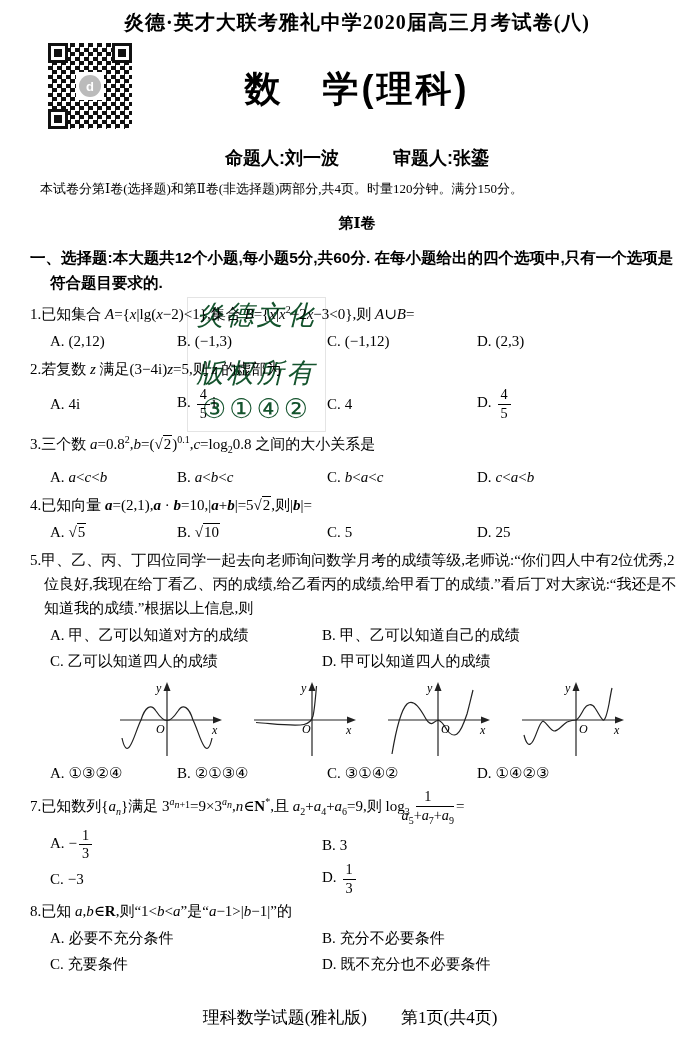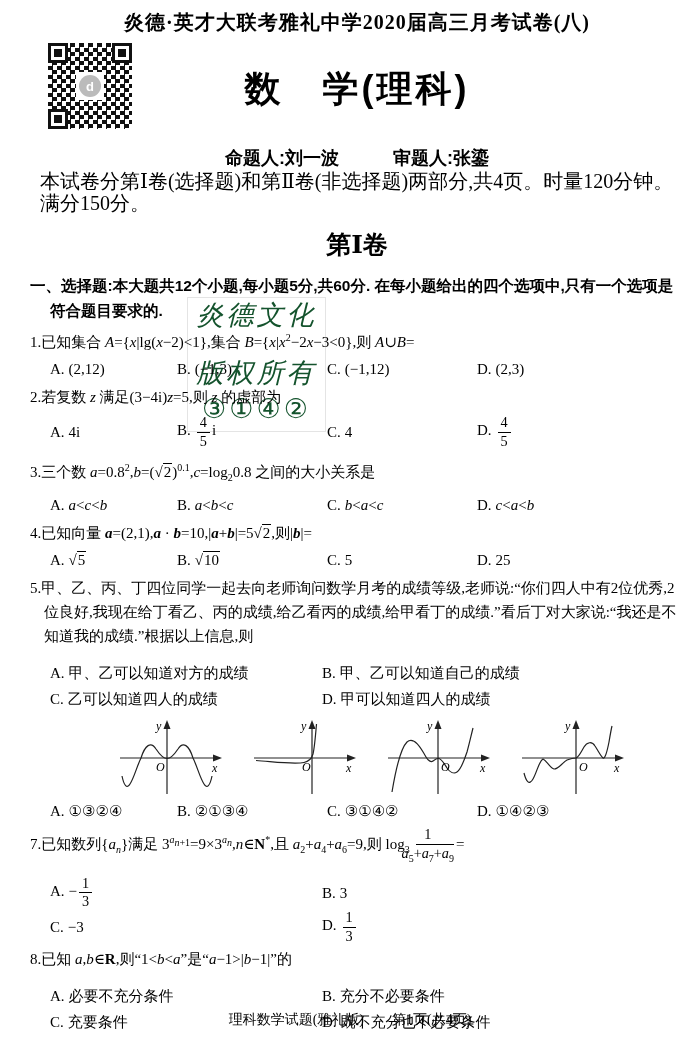--- a/index.html
+++ b/index.html
@@ -5,33 +5,33 @@
   html,body{margin:0;padding:0;background:#888;}
   .page{position:relative;width:700px;height:1051px;background:#fff;margin:0 auto;
         font-family:"Liberation Serif","DejaVu Serif",serif;font-size:15px;color:#000;overflow:hidden;}
   .content{position:relative;z-index:1;padding:8px 16px 0 30px;}
 
   .series{text-align:center;font-weight:bold;font-size:20px;letter-spacing:1px;line-height:28px;}
   .main-title{text-align:center;font-size:36px;font-weight:bold;letter-spacing:3px;margin-top:29px;
               font-family:"Liberation Sans","DejaVu Sans",sans-serif;}
   .authors{text-align:center;font-weight:bold;font-size:18px;margin-top:32px;
            font-family:"Liberation Sans","DejaVu Sans",sans-serif;}
-  .intro{margin-top:0;font-size:20px;line-height:22px;padding-left:10px;}
-  .part-title{text-align:center;font-size:25px;margin-top:14px;font-weight:bold;}
+  .intro{margin-top:8px;font-size:13px;line-height:22px;padding-left:10px;}
+  .part-title{text-align:center;font-size:15px;margin-top:14px;font-weight:bold;}
 
   .section-head{margin-top:12px;font-weight:bold;font-size:15.5px;line-height:25px;
                 font-family:"Liberation Sans","DejaVu Sans",sans-serif;
                 padding-left:20px;text-indent:-20px;}
 
   .q{margin-top:2px;}
   .stem{line-height:24px;padding-left:14px;text-indent:-14px;margin-top:3px;}
   .opt-row4{display:grid;grid-template-columns:127px 150px 150px 1fr;padding-left:20px;
             line-height:26px;align-items:center;margin-top:2px;}
   .opt-grid2{display:grid;grid-template-columns:272px 1fr;padding-left:20px;
-             line-height:26px;align-items:center;margin-top:12px;}
+             line-height:26px;align-items:center;margin-top:2px;}
   .opt-cell{white-space:nowrap;}
   .opt-cell .lbl{margin-right:4px;}
   .tall{min-height:42px;}
 
   i{font-family:"Liberation Serif","DejaVu Serif",serif;}
   sup{font-size:10px;} sub{font-size:10px;}
   .frac{display:inline-block;vertical-align:middle;text-align:center;line-height:1.1;
         margin:0 2px;font-size:0.95em;}
   .frac .n{display:block;border-bottom:1px solid #000;padding:0 3px 1px;}
   .frac .d{display:block;padding-top:1px;}
@@ -55,21 +55,21 @@
       border:1px solid #e4e4e4;color:#14532d;text-align:center;
       font-family:"Liberation Sans","DejaVu Sans",sans-serif;font-style:italic;}
   .wm div{font-size:27px;letter-spacing:3px;line-height:30px;}
   .wm .w1{margin-top:2px;} .wm .w2{margin-top:28px;} .wm .w3{margin-top:6px;}
 
   
   .graphs{display:flex;justify-content:center;gap:16px;margin:4px 0 0 62px;width:560px;}
   .graph svg{display:block;}
   .gtext{font-style:italic;font-size:12px;font-family:"Liberation Serif",serif;}
 
-  .footer{position:absolute;left:0;right:0;bottom:22px;text-align:center;font-size:14px;z-index:1;}
+  .footer{position:absolute;left:0;right:0;bottom:22px;text-align:center;font-size:17px;z-index:1;}
 </style>
 </head>
 <body>
 
 <div class="page">
 
   <div class="wm">
     <div class="w1">炎德文化</div>
     <div class="w2">版权所有</div>
     <div class="w3">③①④②</div>

